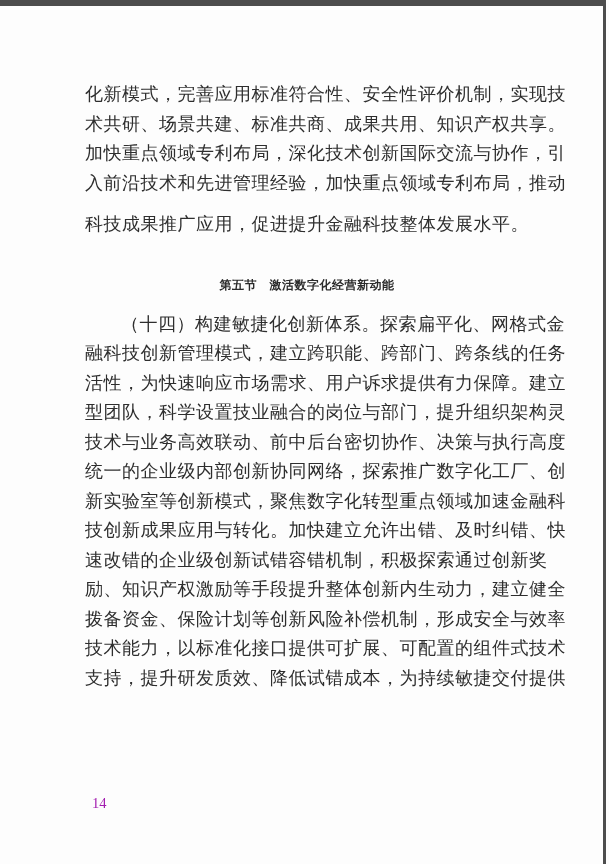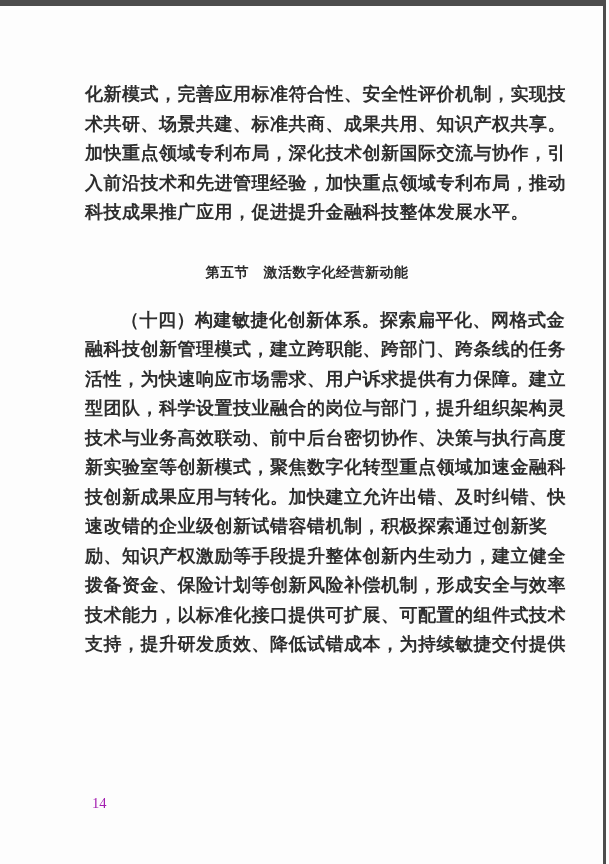--- a/index.html
+++ b/index.html
@@ -41,31 +41,30 @@
     font-size: 18px;
     line-height: 29.5px;
     letter-spacing: 0.5px;
   }
   .para { margin: 0; }
   .line {
     text-align: justify;
     text-align-last: justify;
     text-justify: inter-character;
     white-space: nowrap;
-    font-weight: bold;
   }
-  .line.short { text-align-last: left; }
+  .line.short { text-align-last: left; margin-top: 12px; }
   .line.indent { text-indent: 2em; }
   .section-heading {
-    margin: 30px 0 18px 0;
+    margin: 30px 0 10px 0;
     height: 30px;
     line-height: 30px;
     text-align: center;
     font-weight: 600;
-    font-size: 14px;
+    font-size: 12px;
     color: #2b2b2b;
   }
   .page-number {
     position: absolute;
     left: 92px;
     top: 794px;
     font-size: 14.5px;
     line-height: 18px;
     color: #a21caf;
   }
@@ -89,20 +88,21 @@
     </div>
 
     <div class="section-heading">第五节　激活数字化经营新动能</div>
 
     <div class="para">
       <div class="line indent">（十四）构建敏捷化创新体系。探索扁平化、网格式金</div>
       <div class="line">融科技创新管理模式，建立跨职能、跨部门、跨条线的任务</div>
       <div class="line">活性，为快速响应市场需求、用户诉求提供有力保障。建立</div>
       <div class="line">型团队，科学设置技业融合的岗位与部门，提升组织架构灵</div>
       <div class="line">技术与业务高效联动、前中后台密切协作、决策与执行高度</div>
+      <div class="line">统一的企业级内部创新协同网络，探索推广数字化工厂、创</div>
       <div class="line">新实验室等创新模式，聚焦数字化转型重点领域加速金融科</div>
       <div class="line">技创新成果应用与转化。加快建立允许出错、及时纠错、快</div>
       <div class="line">速改错的企业级创新试错容错机制，积极探索通过创新奖</div>
       <div class="line">励、知识产权激励等手段提升整体创新内生动力，建立健全</div>
       <div class="line">拨备资金、保险计划等创新风险补偿机制，形成安全与效率</div>
     </div>
 
     <div class="para">
       <div class="line">技术能力，以标准化接口提供可扩展、可配置的组件式技术</div>
       <div class="line">支持，提升研发质效、降低试错成本，为持续敏捷交付提供</div>

